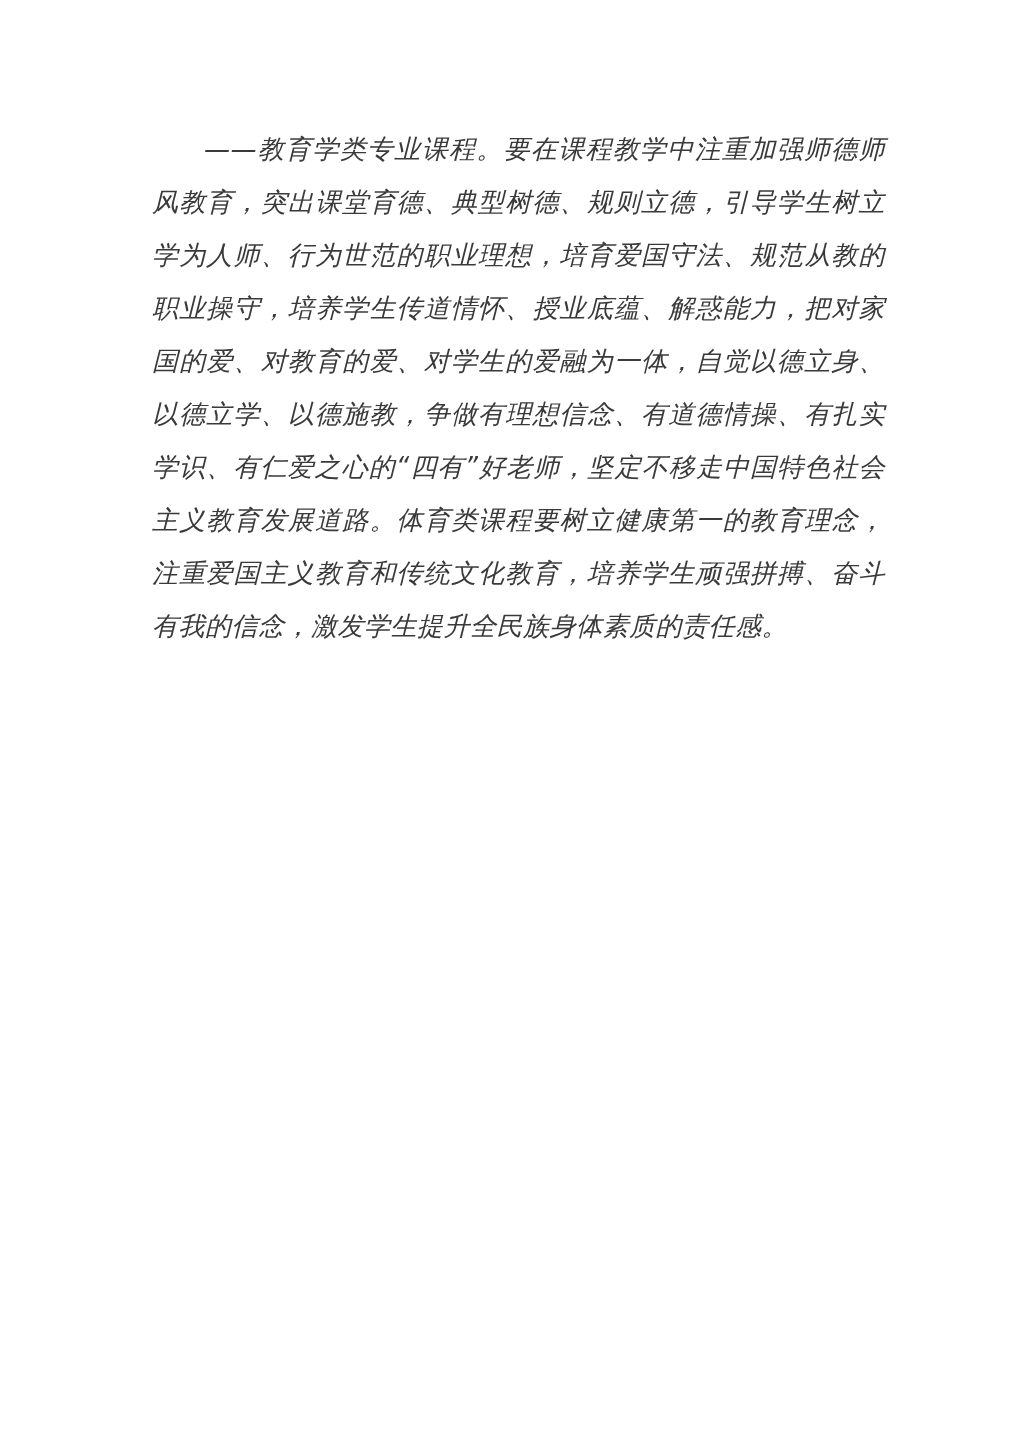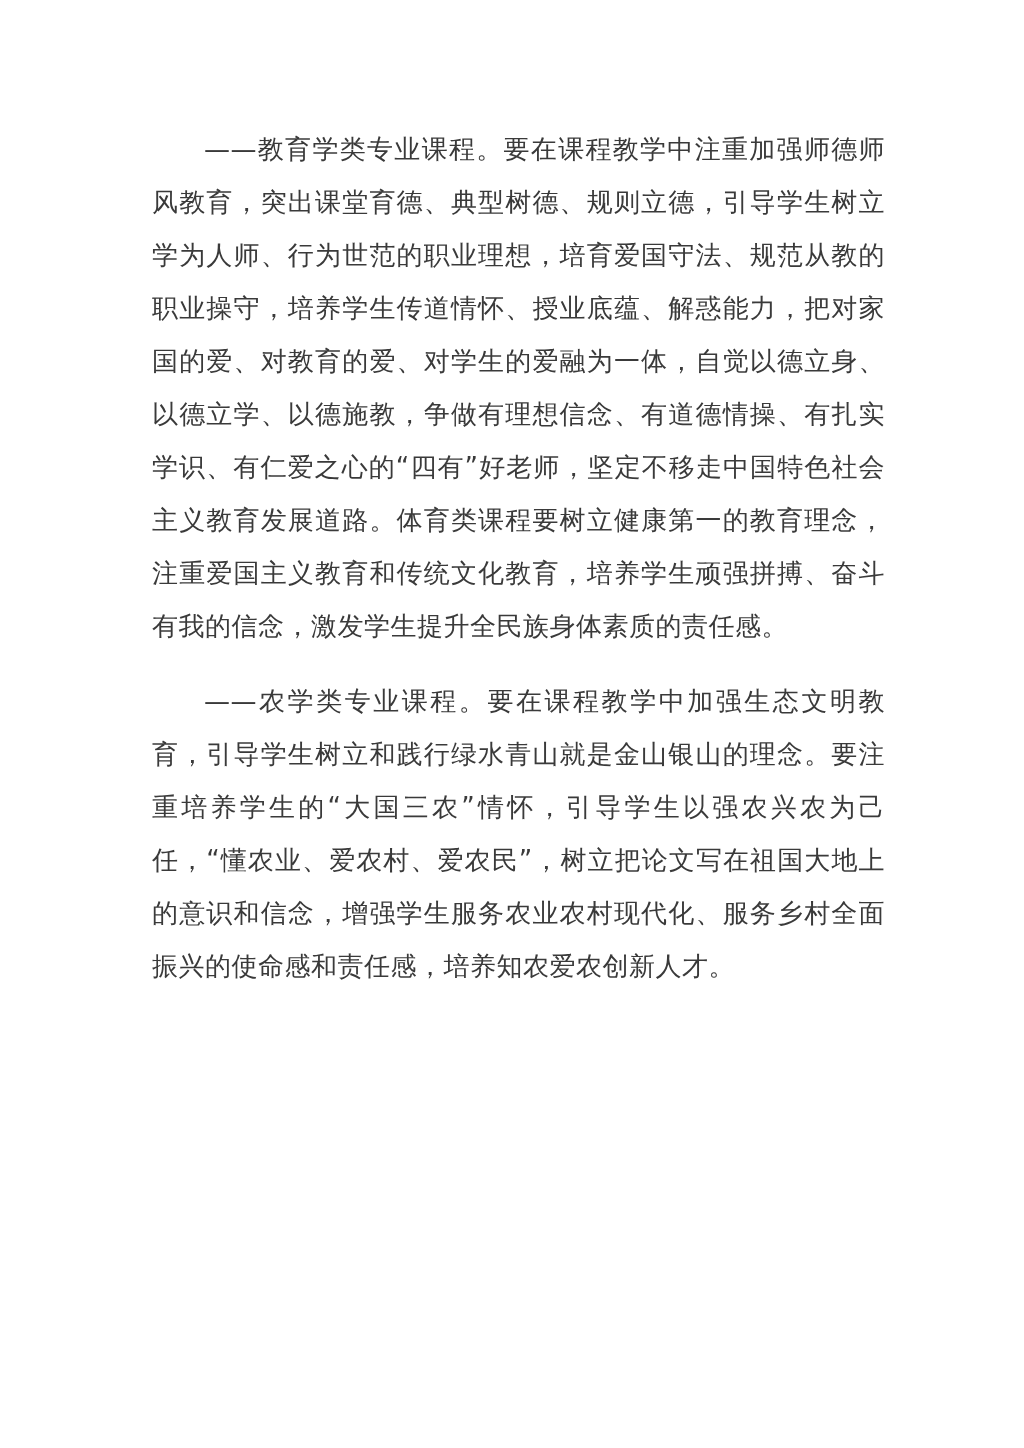--- a/index.html
+++ b/index.html
@@ -12,32 +12,32 @@
     height: 1448px;
     overflow: hidden;
     font-family: "DejaVu Sans", "Liberation Sans", sans-serif;
   }
   .doc-page {
     box-sizing: border-box;
     width: 1024px;
     height: 1448px;
     padding: 123px 139px 0 152px;
     background: #ffffff;
+    font-style: italic;
   }
   .doc-page p.para {
     margin: 0 0 22px 0;
     font-size: 26px;
     line-height: 53px;
     color: #3a3a3a;
     text-align: justify;
     text-justify: inter-ideograph;
     text-indent: 2em;
     word-break: break-all;
     letter-spacing: 0.5px;
   }
 </style>
 </head>
 <body>
 
 <div class="doc-page">
   <p class="para">——教育学类专业课程。要在课程教学中注重加强师德师风教育，突出课堂育德、典型树德、规则立德，引导学生树立学为人师、行为世范的职业理想，培育爱国守法、规范从教的职业操守，培养学生传道情怀、授业底蕴、解惑能力，把对家国的爱、对教育的爱、对学生的爱融为一体，自觉以德立身、以德立学、以德施教，争做有理想信念、有道德情操、有扎实学识、有仁爱之心的“四有”好老师，坚定不移走中国特色社会主义教育发展道路。体育类课程要树立健康第一的教育理念，注重爱国主义教育和传统文化教育，培养学生顽强拼搏、奋斗有我的信念，激发学生提升全民族身体素质的责任感。</p>
-  <p class="para">——农学类专业课程。要在课程教学中加强生态文明教育，引导学生树立和践行绿水青山就是金山银山的理念。要注重培养学生的“大国三农”情怀，引导学生以强农兴农为己任，“懂农业、爱农村、爱农民”，树立把论文写在祖国大地上的意识和信念，增强学生服务农业农村现代化、服务乡村全面振兴的使命感和责任感，培养知农爱农创新人才。</p>
 </div>
 
 </body></html>

